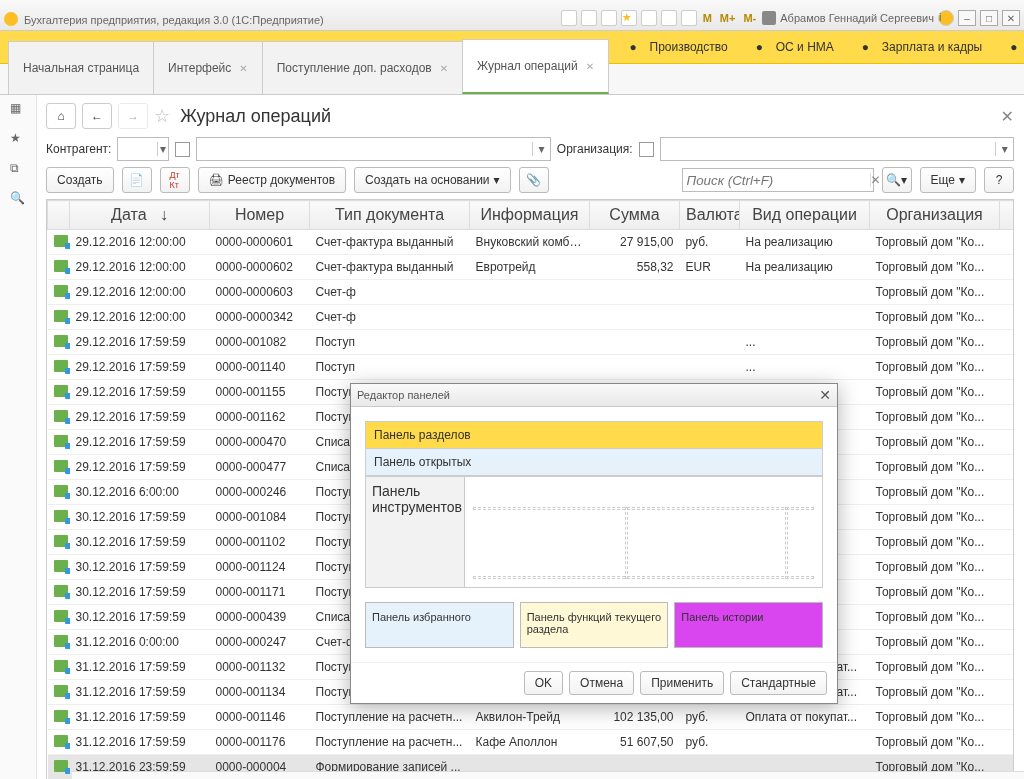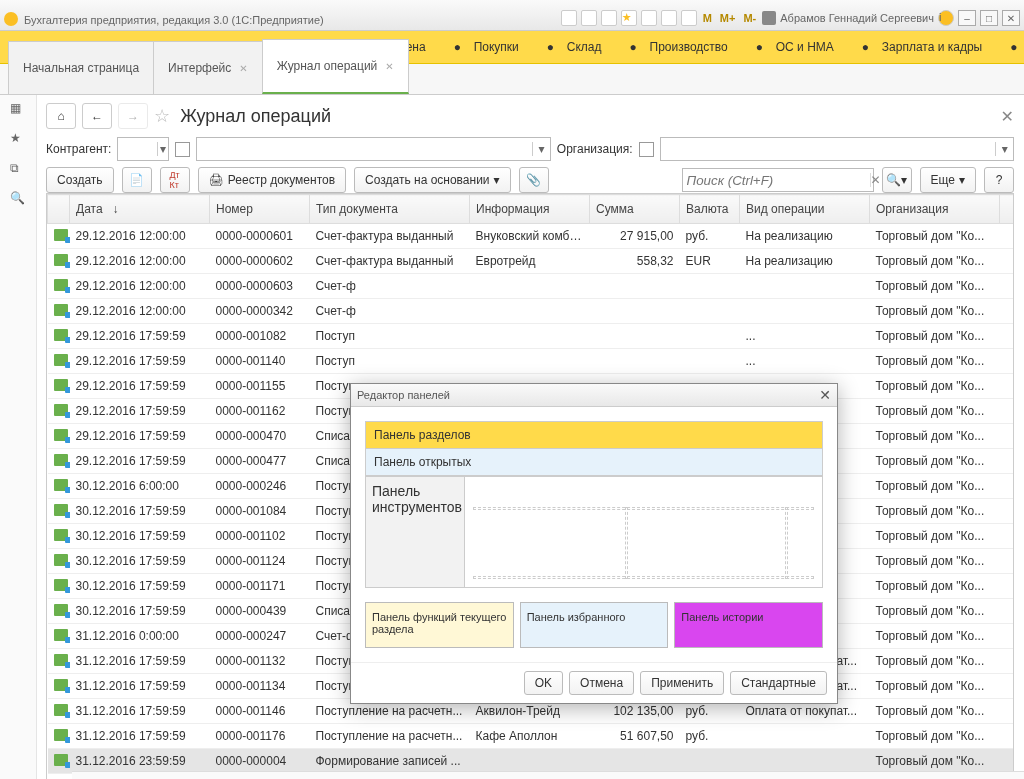--- a/index.html
+++ b/index.html
@@ -25,30 +25,30 @@
 .page-head .nav-btn{width:28px;height:24px;border:1px solid #ccc;border-radius:3px;background:#fff;display:flex;align-items:center;justify-content:center;cursor:pointer}
 .page-head h1{font-size:18px;font-weight:normal;margin:0}
 .page-head .star{font-size:18px;color:#bbb;margin-right:4px}
 .page-head .page-close{margin-left:auto;font-size:16px;color:#888;cursor:pointer}
 .filter-row{display:flex;align-items:center;gap:6px;margin-bottom:6px}
 .filter-row label{white-space:nowrap}
 .filter-row .combo{height:22px;border:1px solid #bbb;background:#fff;display:flex;align-items:center;position:relative;flex:0 0 auto}
 .filter-row .combo .dd{width:18px;text-align:center;border-left:1px solid #ccc;color:#666;cursor:pointer}
 .filter-row .combo input{border:none;height:100%;padding:0 4px;outline:none;width:100%}
 .chk{width:13px;height:13px;border:1px solid #999;display:inline-block;background:#fff}
-.toolbar{display:flex;align-items:center;gap:8px;}
+.toolbar{display:flex;align-items:center;gap:8px;margin-bottom:6px}
 .btn{height:24px;border:1px solid #bbb;border-radius:3px;background:linear-gradient(#fff,#f2f2f2);padding:0 10px;display:flex;align-items:center;gap:4px;cursor:pointer;font-size:12px}
 .btn.icon-only{padding:0;width:28px;justify-content:center}
 .toolbar .spacer{flex:1}
 .search-box{width:190px;height:22px;border:1px solid #bbb;display:flex;align-items:center;background:#fff}
 .search-box input{border:none;flex:1;padding:0 4px;outline:none;font-style:italic;color:#999}
 .search-box .clear{width:18px;text-align:center;color:#888;border-left:1px solid #ddd;cursor:pointer}
 .grid{flex:1;border:1px solid #ccc;overflow:hidden;position:relative}
 .grid table{width:100%;border-collapse:collapse;table-layout:fixed}
-.grid th{background:linear-gradient(#fafafa,#eee);border:1px solid #ddd;padding:4px 6px;text-align:left;font-weight:normal;color:#444;font-size:12px;height:20px;white-space:nowrap;overflow:hidden}
+.grid th{background:linear-gradient(#fafafa,#eee);border:1px solid #ddd;padding:4px 6px;text-align:center;font-weight:normal;color:#444;font-size:16px;height:20px;white-space:nowrap;overflow:hidden}
 .grid td{border-bottom:1px solid #eee;padding:3px 6px;height:18px;white-space:nowrap;overflow:hidden;text-overflow:ellipsis;font-size:12px}
 .grid tr.selected td{background:#e5e5e5}
 .grid .row-icon{width:14px;height:12px;background:#6ab04c;display:inline-block;border-radius:1px;position:relative}
 .grid .row-icon::after{content:"";position:absolute;right:-3px;bottom:-2px;width:6px;height:6px;background:#3498db;border-radius:1px}
 .grid td.num{text-align:right}
 .modal{position:absolute;left:350px;top:288px;width:486px;background:#fff;border:1px solid #888;box-shadow:0 4px 20px rgba(0,0,0,0.3)}
 .modal-title{height:22px;background:linear-gradient(#fafafa,#e8e8e8);display:flex;align-items:center;padding:0 6px;font-size:11px;color:#555;border-bottom:1px solid #ccc}
 .modal-title .close{margin-left:auto;font-size:14px;cursor:pointer;color:#555}
 .modal-body{padding:14px}
 .panel-stack{border:1px solid #ccc}
@@ -132,20 +132,21 @@
       <span>Зарплата и кадры</span>
     </div>
     <div class="item">
       <span class="mi-icon">●</span>
     </div>
   </div>
 
 <div class="tabs" id="tabs">
     <div class="tab"><span>Начальная страница</span></div>
     <div class="tab"><span>Интерфейс</span><span class="close">✕</span></div>
+    <div class="tab"><span>Поступление доп. расходов</span><span class="close">✕</span></div>
     <div class="tab active"><span>Журнал операций</span><span class="close">✕</span></div>
   </div>
 
 <div class="content">
   <div class="sidebar">
     <span class="sico">▦</span>
     <span class="sico">★</span>
     <span class="sico">⧉</span>
     <span class="sico">🔍</span>
   </div>
@@ -510,22 +511,22 @@
       <div class="panel-mid">
         <div class="pm-side">Панель инструментов</div>
         <div class="pm-content">
           <div class="dashed" style="left:8px;top:30px;right:8px;height:1px"></div>
           <div class="dashed" style="left:8px;bottom:8px;right:8px;height:1px"></div>
           <div class="dashed" style="left:160px;top:30px;bottom:8px;width:1px"></div>
           <div class="dashed" style="left:320px;top:30px;bottom:8px;width:1px"></div>
         </div>
       </div>
       <div class="panel-bottom">
+        <div class="pb-box pb-fav">Панель избранного</div>
         <div class="pb-box pb-func">Панель функций текущего раздела</div>
-        <div class="pb-box pb-fav">Панель избранного</div>
         <div class="pb-box pb-hist">Панель истории</div>
       </div>
     </div>
     <div class="modal-foot">
       <div class="btn">OK</div>
       <div class="btn">Отмена</div>
       <div class="btn">Применить</div>
       <div class="btn">Стандартные</div>
     </div>
   </div>

